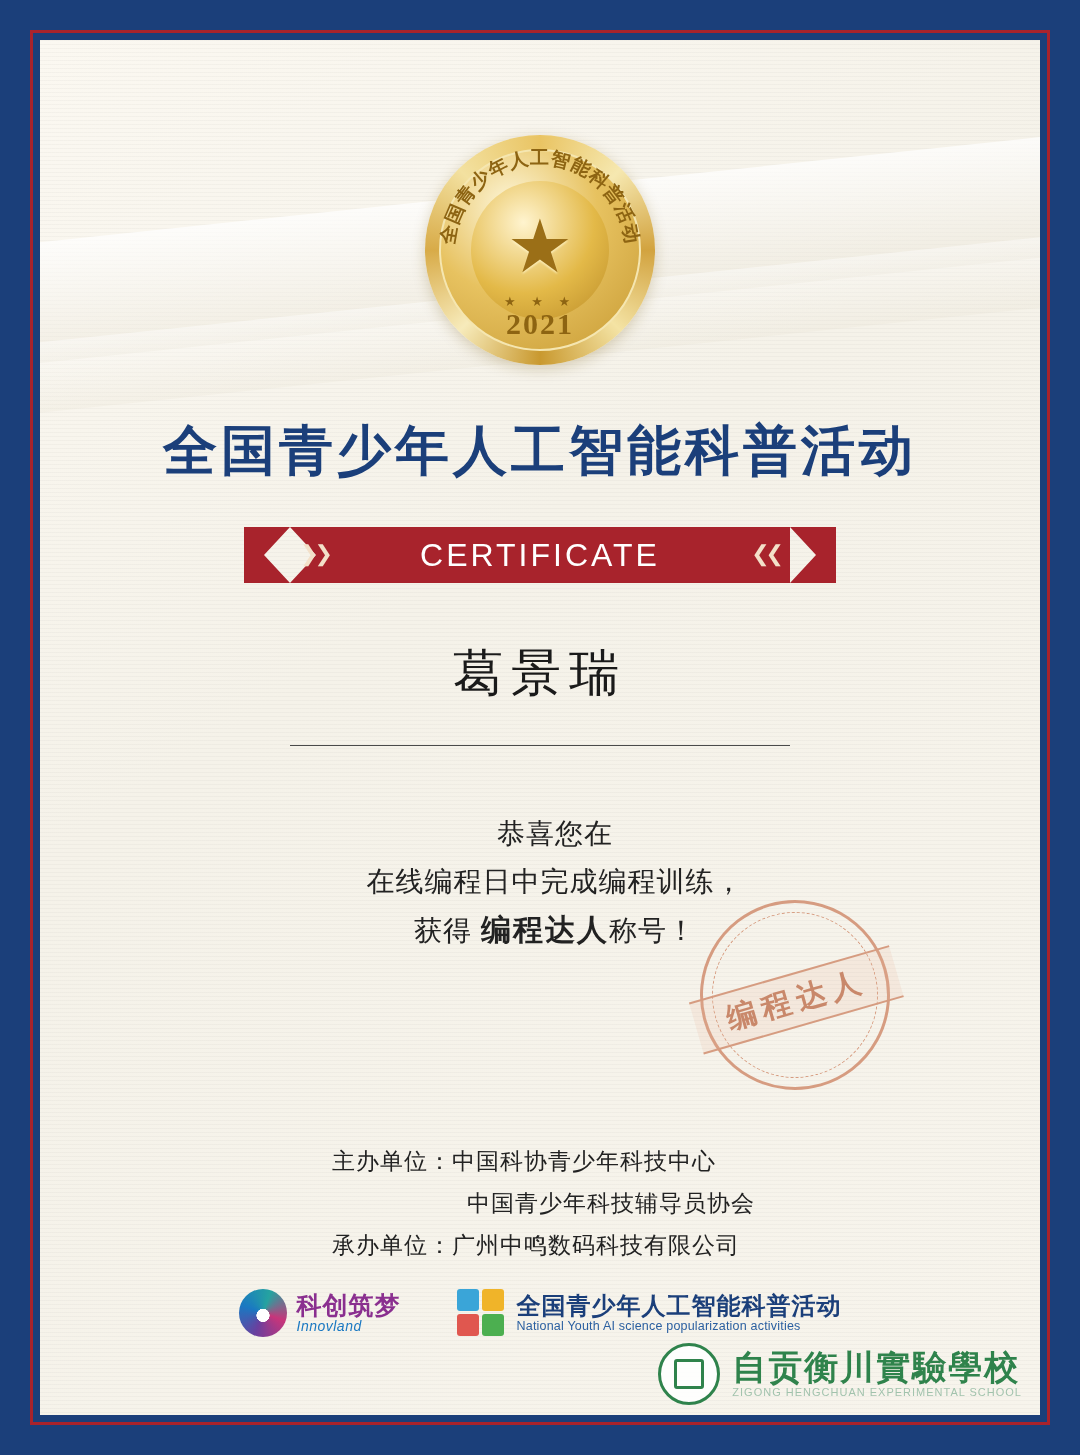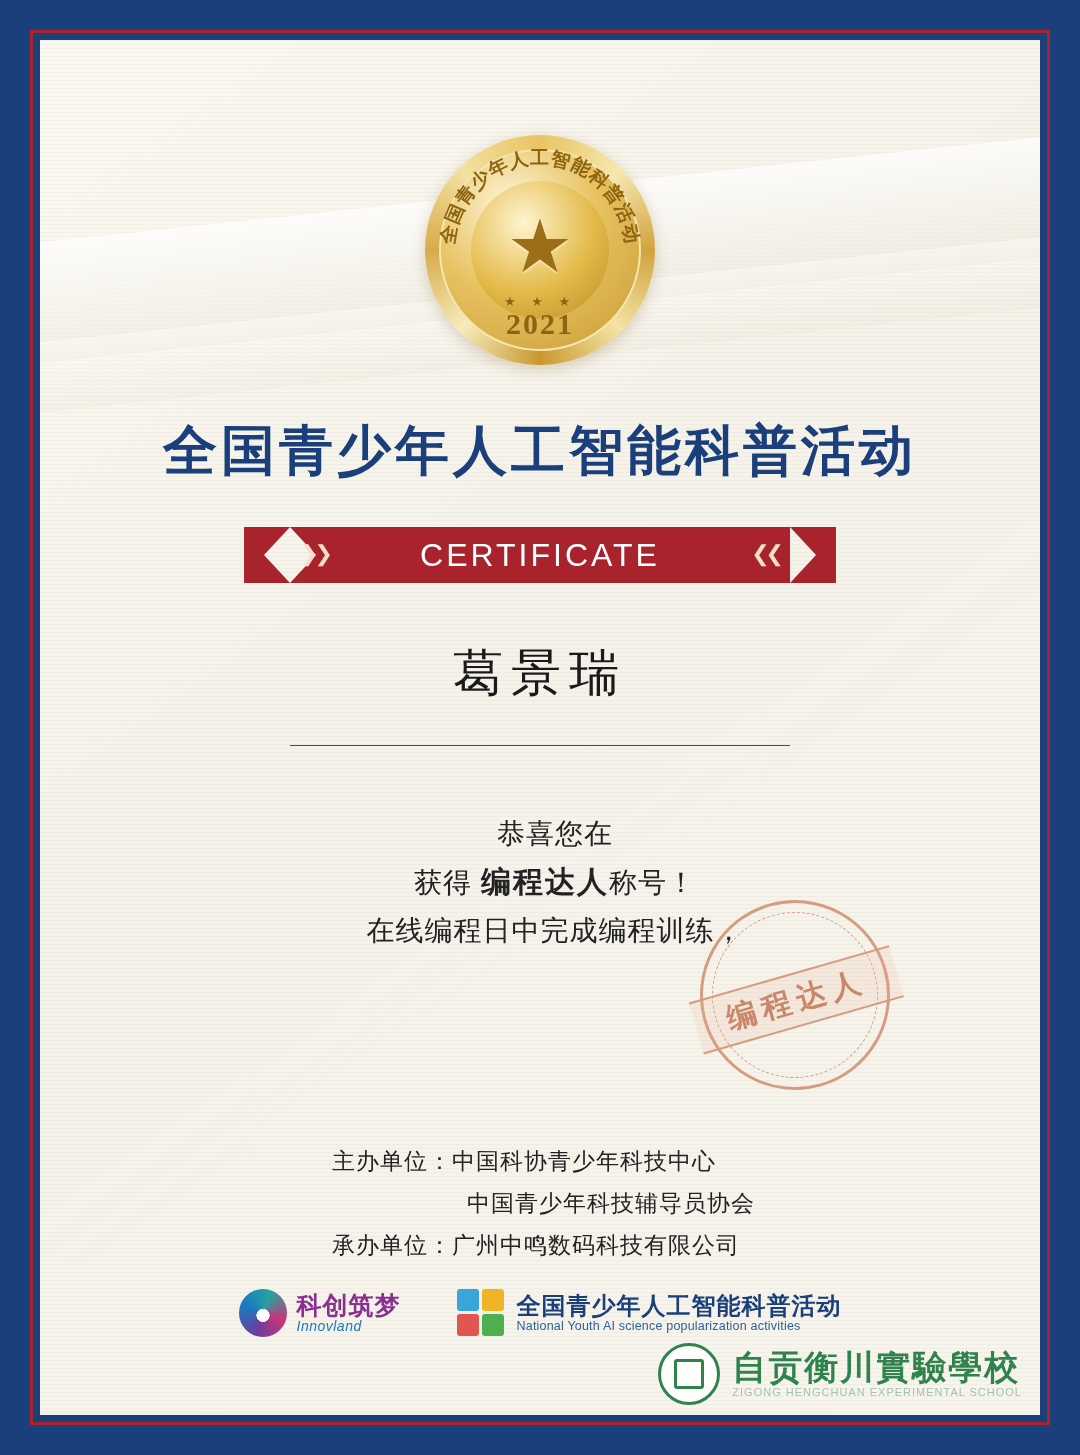--- a/index.html
+++ b/index.html
@@ -428,24 +428,24 @@
       <div class="chev left">❯❯</div>
       <div class="chev right">❮❮</div>
       <div class="ribbon-text">CERTIFICATE</div>
     </div>
 
     <div class="recipient">葛景瑞</div>
     <div class="recipient-line"></div>
 
     <div class="body-text">
       <span class="line">恭喜您在</span>
+      <span class="line big">在线编程日中完成编程训练，</span>
       <span class="line big">
         <span>获得 </span><span class="honor">编程达人</span><span>称号！</span>
       </span>
-      <span class="line big">在线编程日中完成编程训练，</span>
     </div>
 
     <div class="stamp">
       <div class="stamp-band">编程达人</div>
     </div>
 
     <div class="orgs">
       <div>
         <span class="label">主办单位：</span><span>中国科协青少年科技中心</span>
       </div>

